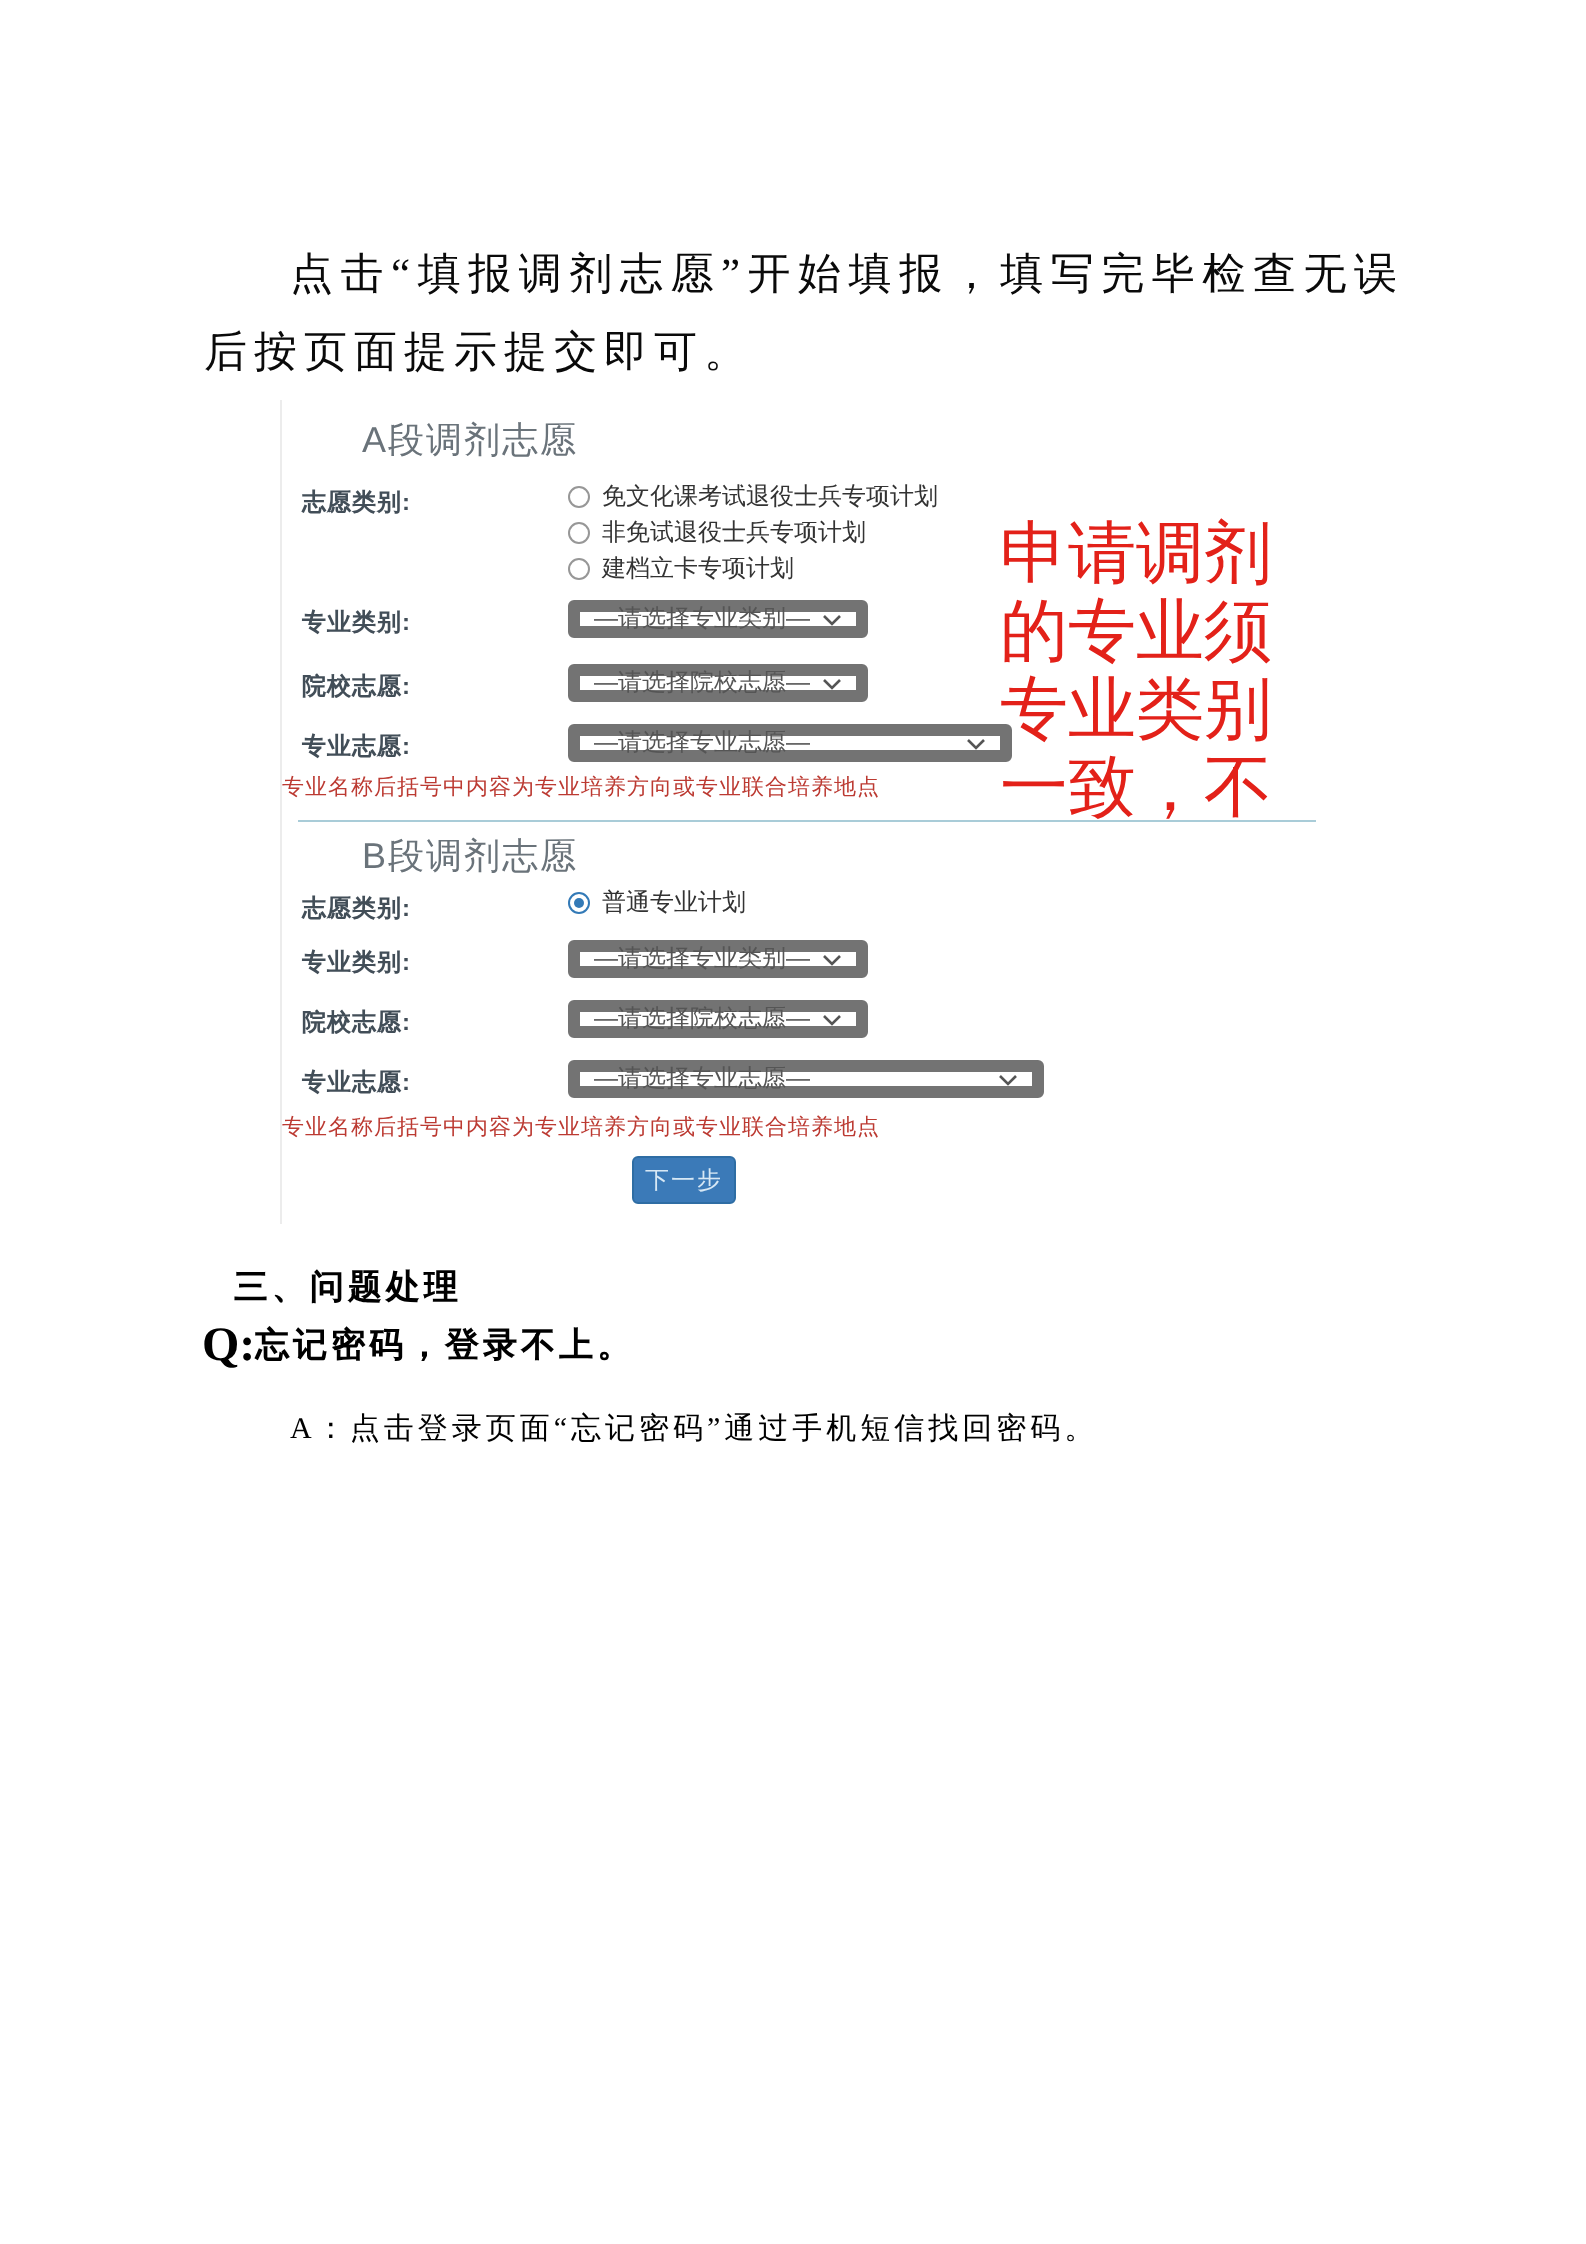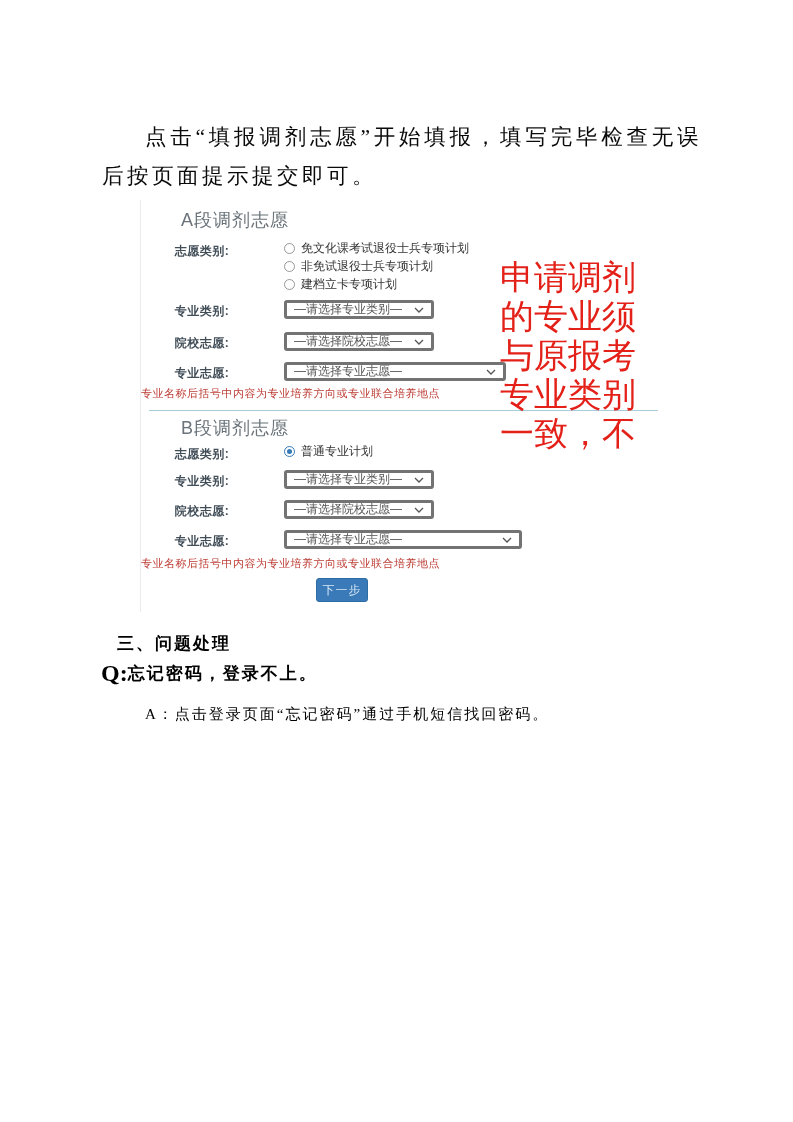--- a/index.html
+++ b/index.html
@@ -16,39 +16,39 @@
   }
 
   
   .shot {
     position:absolute; left:140px; top:200px; width:517px; height:412px;
     background:#ffffff; border-left:1px solid #ececec;
     font-family:"Liberation Sans", sans-serif;
   }
   .fheading { position:absolute; left:40px; font-size:18px; color:#6a737a; letter-spacing:1px; }
   .flabel {
-    position:absolute; left:0; width:122px; text-align:center;
+    position:absolute; left:10px; width:122px; text-align:left;
     font-size:12px; font-weight:bold; color:#424e58; letter-spacing:0.5px;
   }
   .fradio-row {
     position:absolute; left:143px; display:flex; align-items:center;
     gap:6px; font-size:12px; color:#333333; white-space:nowrap;
   }
   .radio {
     width:11px; height:11px; border:1px solid #979797; border-radius:50%;
     background:#fff; box-sizing:border-box; flex:0 0 auto; position:relative;
   }
   .radio.selected { border-color:#337ab7; }
   .radio.selected::after {
     content:""; position:absolute; left:2px; top:2px; width:5px; height:5px;
     border-radius:50%; background:#337ab7;
   }
   .fselect {
     position:absolute; left:143px; height:19px; box-sizing:border-box;
-    border:3px solid #737373; border-radius:3px; background:#ffffff;
+    border:6px solid #737373; border-radius:3px; background:#ffffff;
     font-size:12px; color:#555555; display:flex; align-items:center;
     justify-content:space-between; padding:0 7px; cursor:default; white-space:nowrap;
   }
   .fselect.w-std { width:150px; }
   .fselect.w-wide-a { width:222px; }
   .fselect.w-wide-b { width:238px; }
   .fnote {
     position:absolute; left:0; font-size:11px; font-weight:normal;
     color:#bc3a32; letter-spacing:0.5px; white-space:nowrap;
   }
@@ -168,21 +168,20 @@
         </svg>
     </div>
 
     <div class="fnote" style="top:356px;">专业名称后括号中内容为专业培养方向或专业联合培养地点</div>
 
     <div class="next-btn">下一步</div>
 
     <div class="annotation">
       <div>申请调剂</div>
       <div>的专业须</div>
-      <div>与原报考</div>
       <div>专业类别</div>
       <div>一致，不</div>
     </div>
   </div>
 
   <div class="qa-heading">三、问题处理</div>
   <div class="q-line">
     <span class="q-prefix">Q:</span><span class="q-text">忘记密码，登录不上。</span>
   </div>
   <div class="a-line">A：点击登录页面“忘记密码”通过手机短信找回密码。</div>

